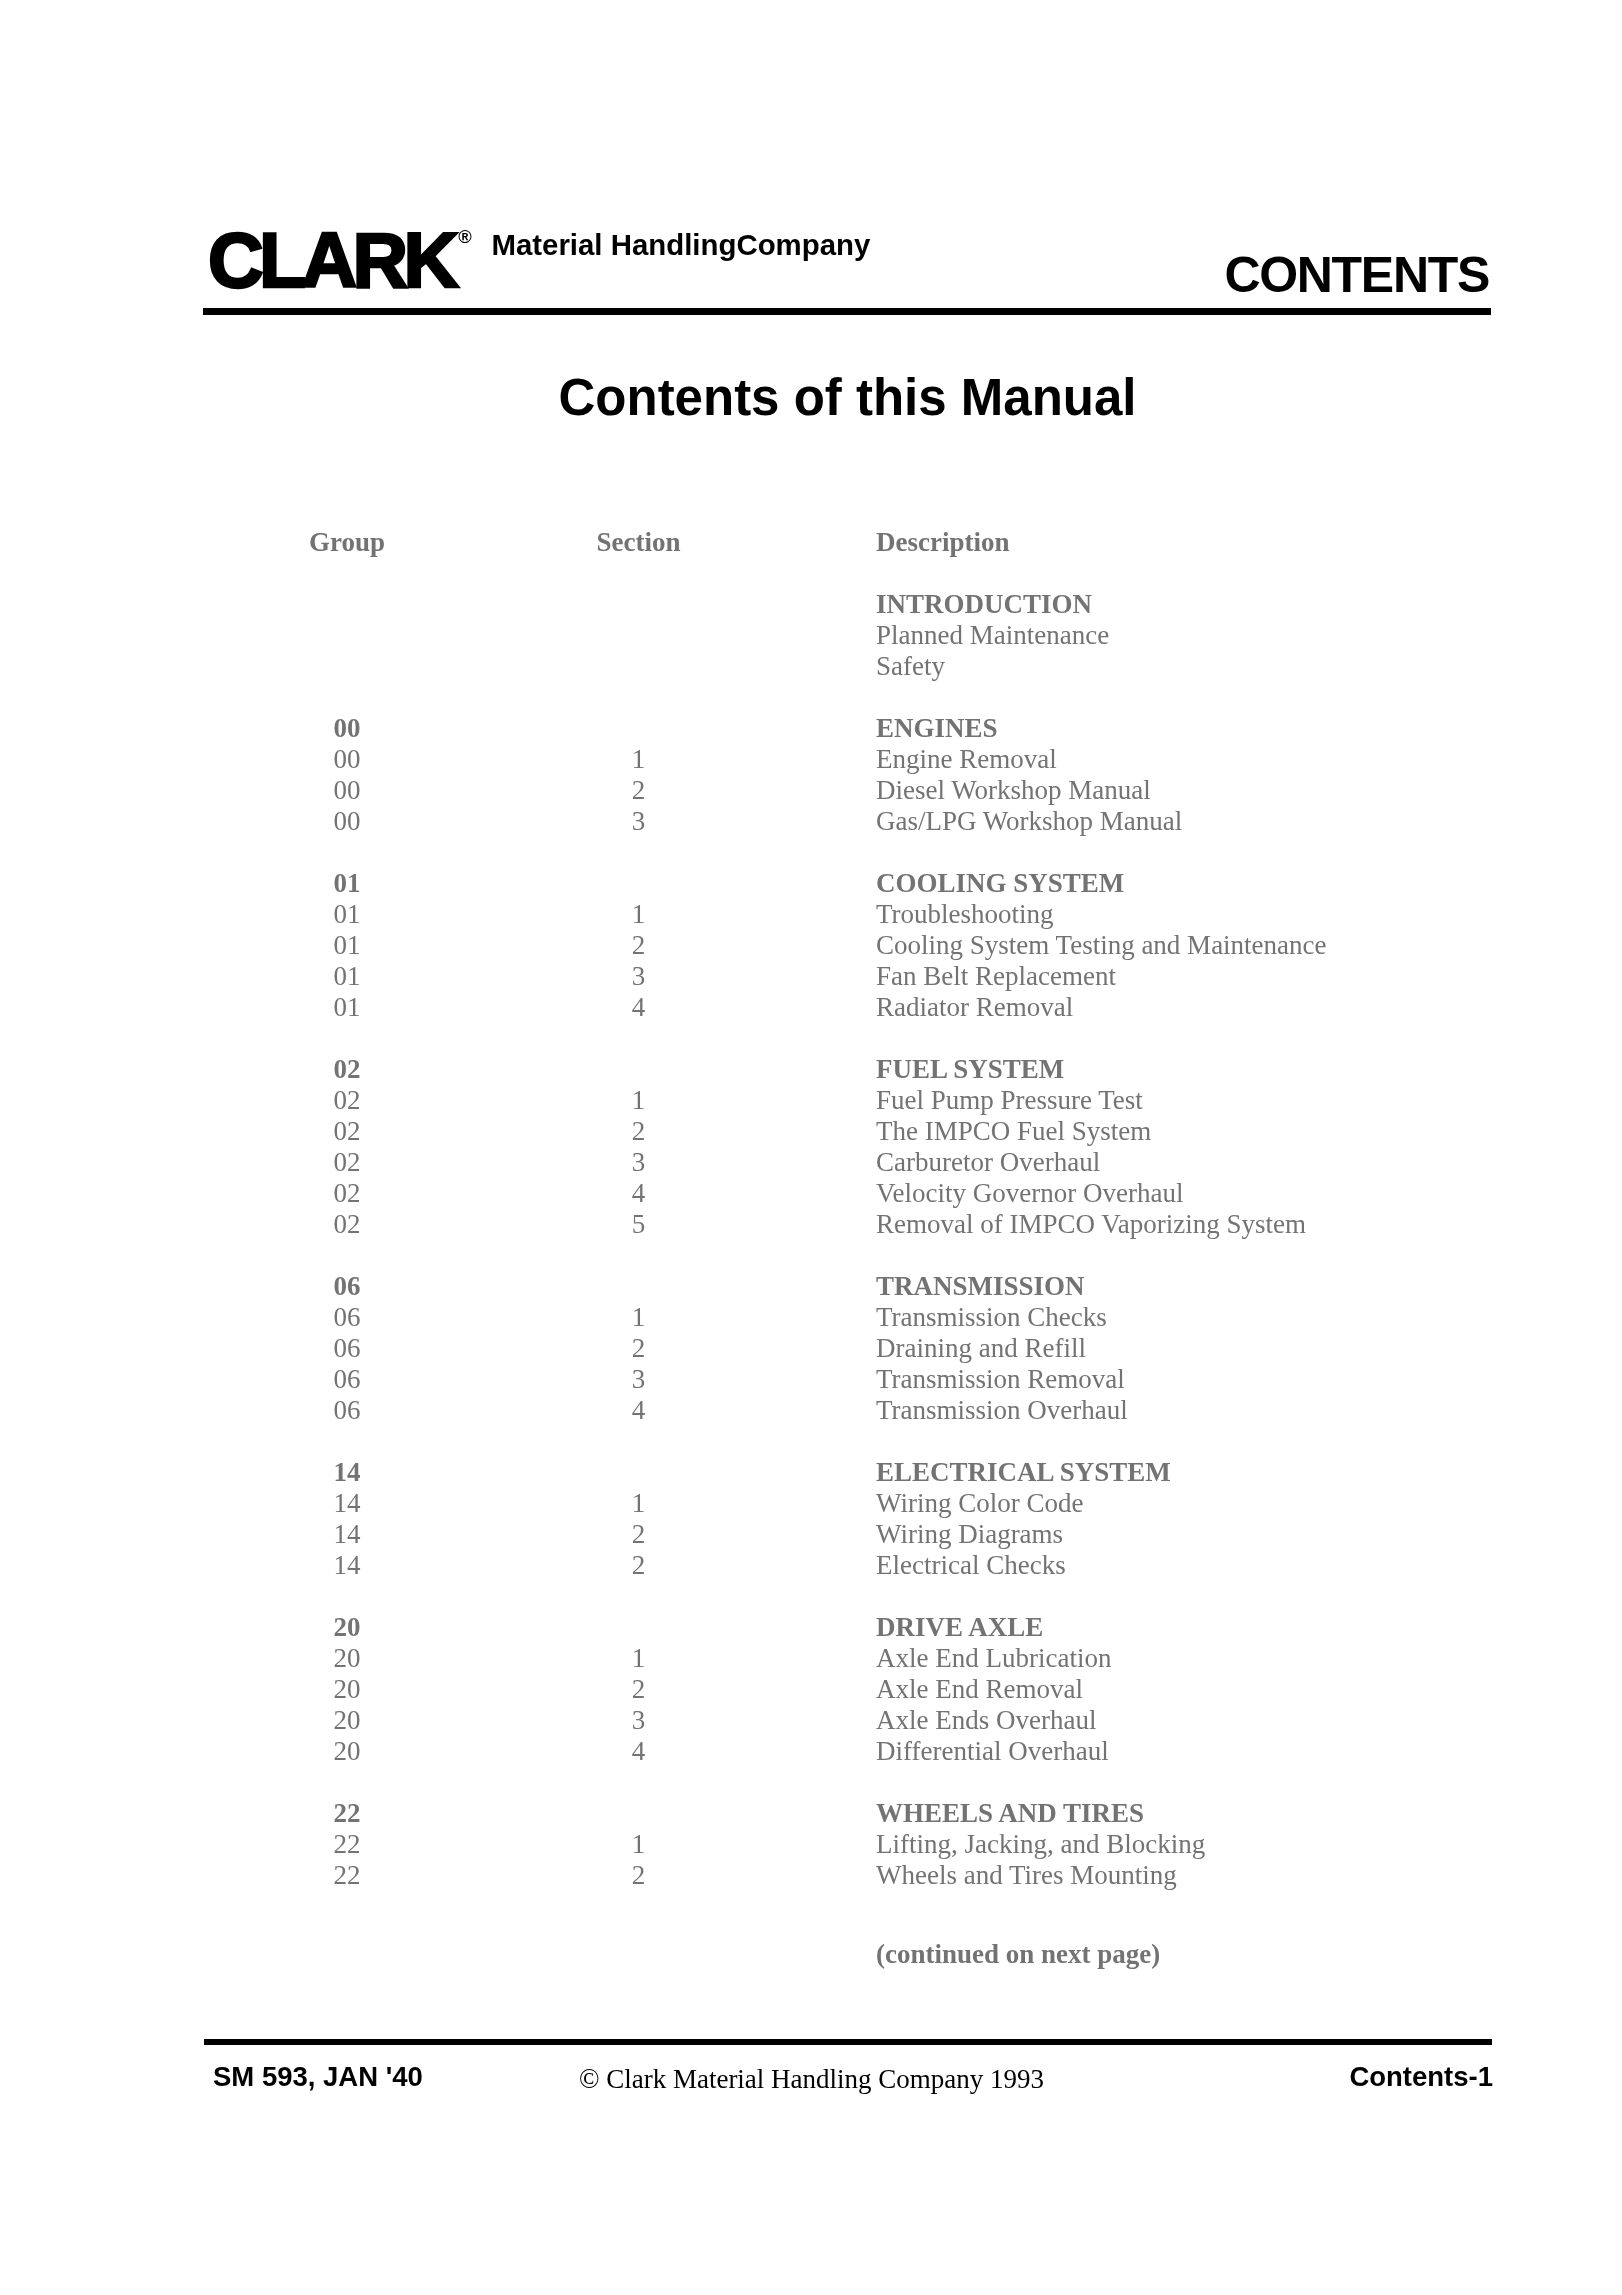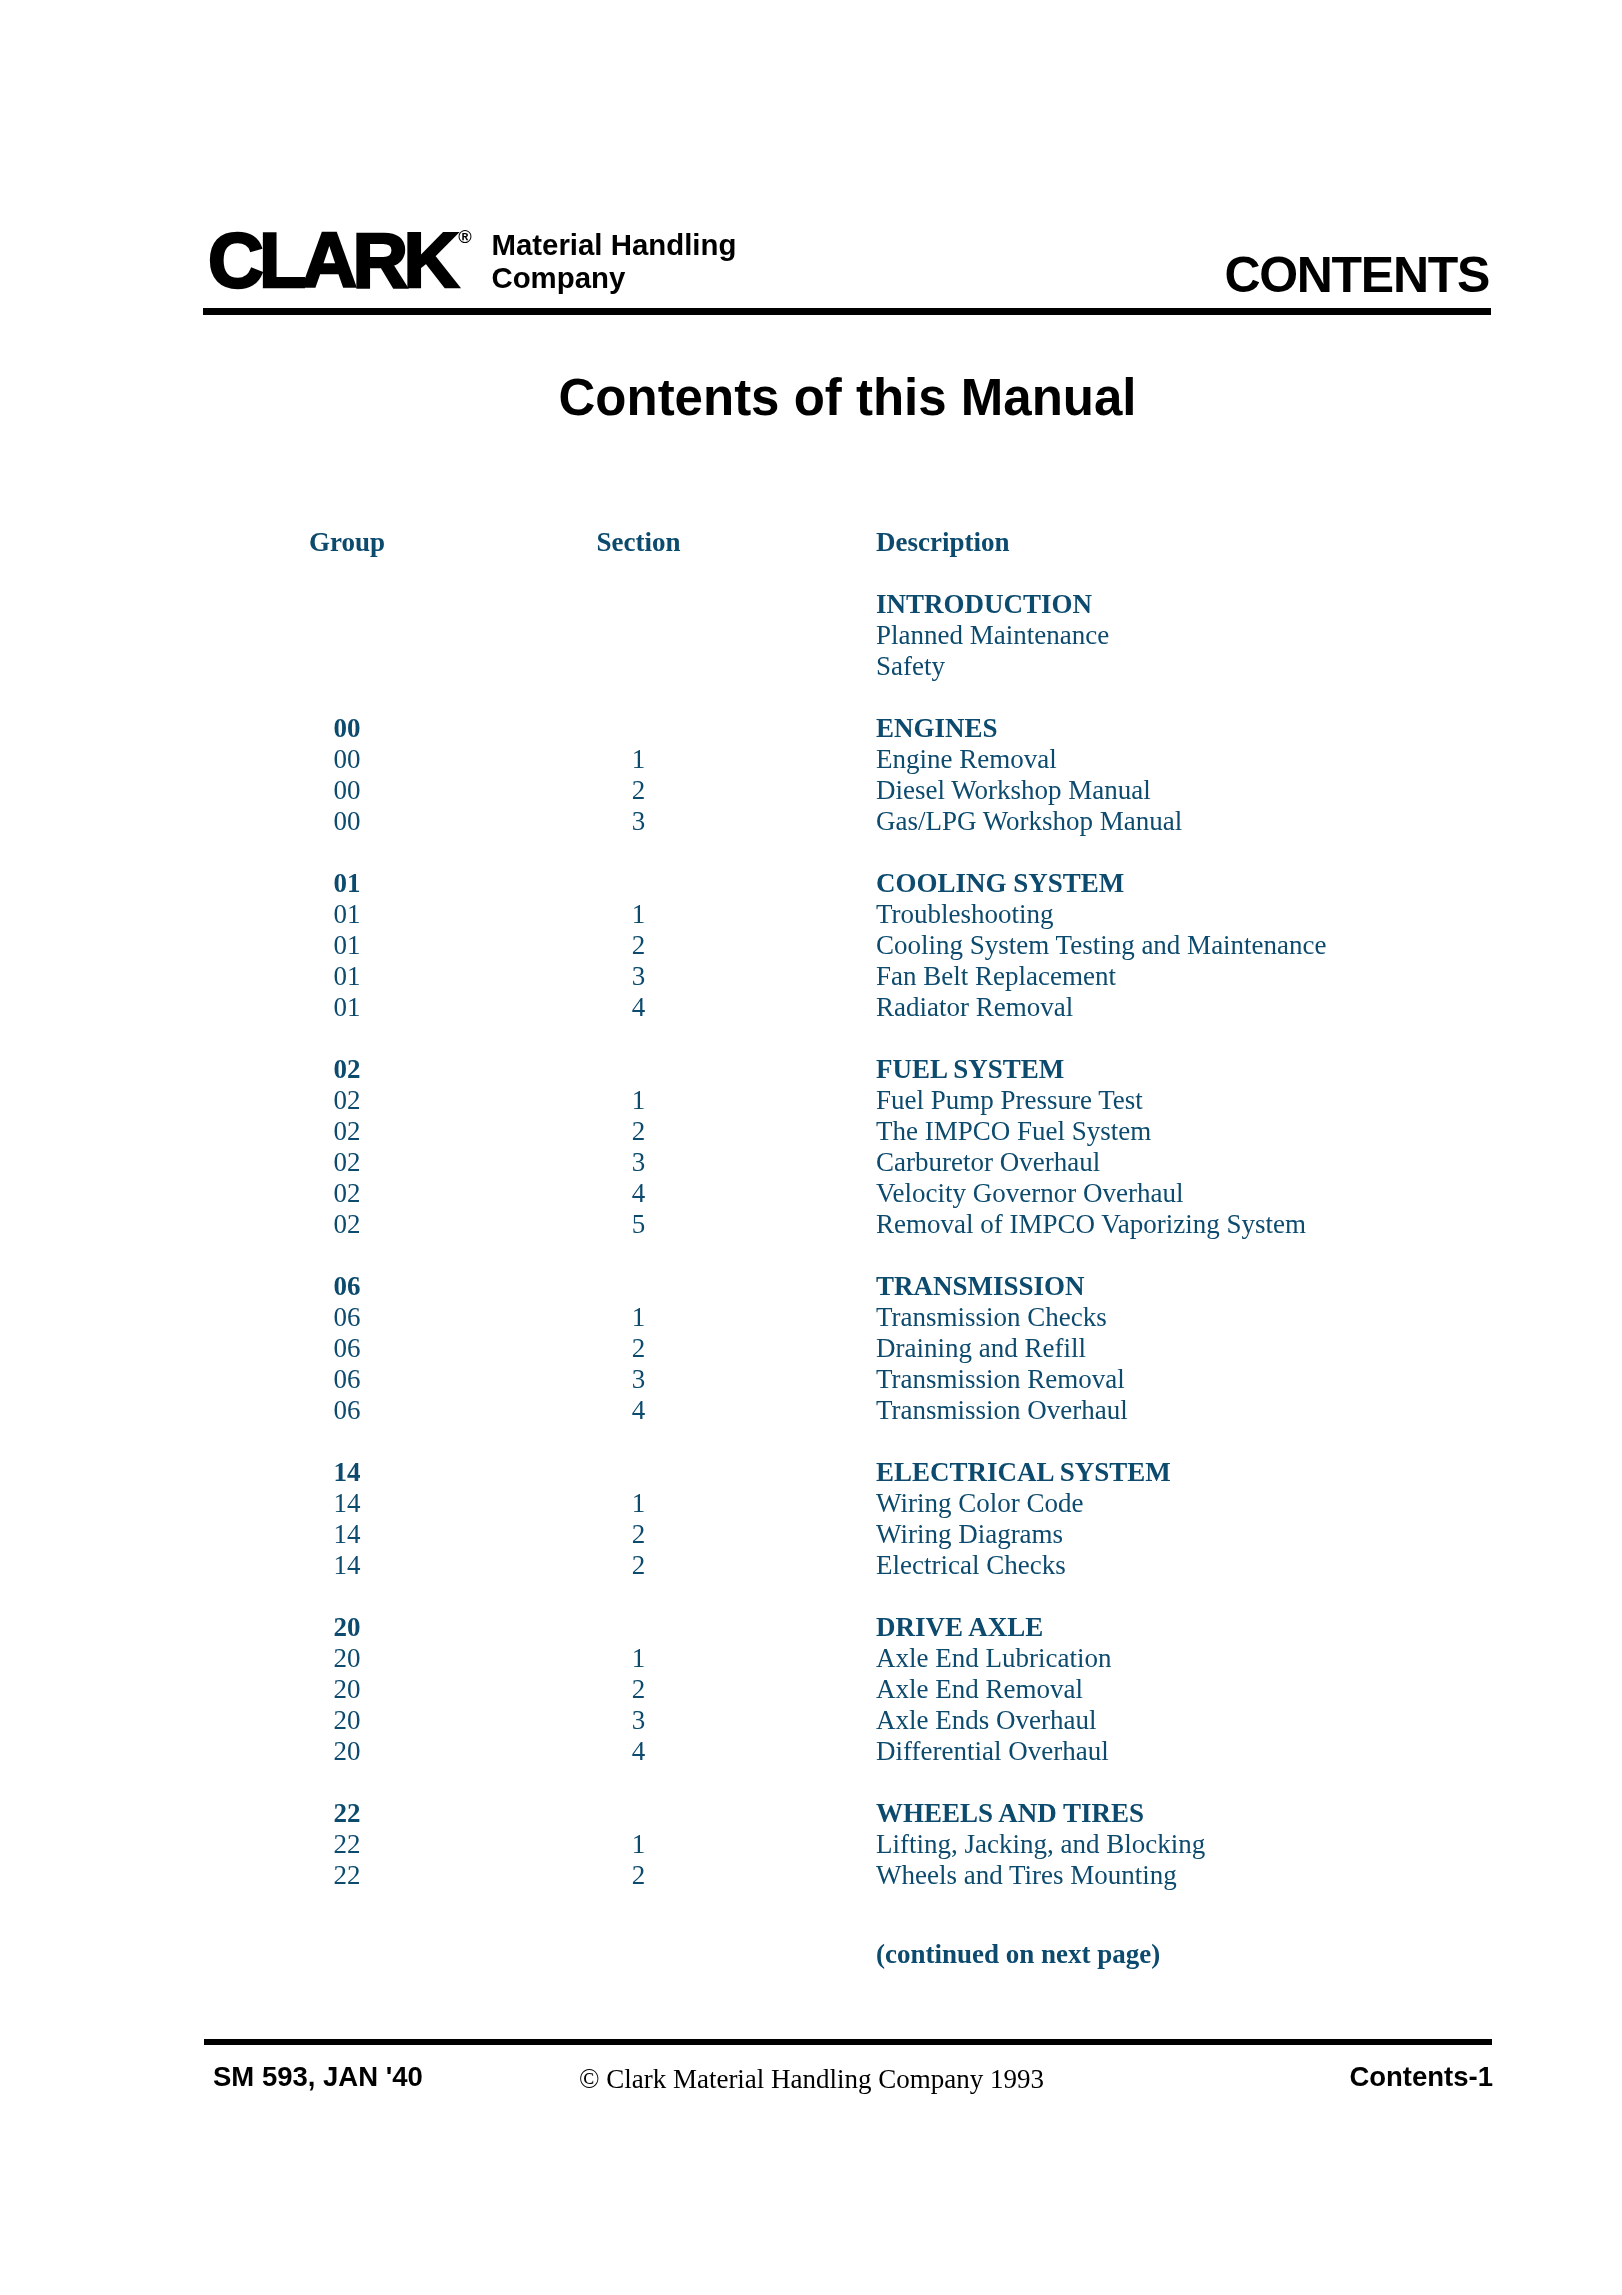--- a/index.html
+++ b/index.html
@@ -20,42 +20,42 @@
     font-size:77px;
     line-height:65px;
     letter-spacing:-4.6px;
     -webkit-text-stroke:2.6px #000;
   }
   .reg-mark { font-family:"Liberation Sans", sans-serif; font-weight:bold; font-size:18.3px; line-height:18.3px; margin-left:3.9px; }
   .logo-sub {
     margin-left:19.6px; padding-top:0px;
     font-family:"Liberation Sans", sans-serif;
     font-weight:bold; font-size:29.4px; line-height:33px;
-    display:flex; flex-direction:column;
+    display:flex; flex-direction:row;
   }
   .contents-head {
     position:absolute; top:250px; right:134px;
     font-family:"Liberation Sans", sans-serif;
     font-weight:bold; font-size:50px; line-height:50px; letter-spacing:-1.3px;
   }
   .header-rule { position:absolute; left:203px; top:308px; width:1288px; height:6.5px; background:#000; }
 
   
   .doc-title {
     position:absolute; top:370px; left:0; width:1623px;
     padding-left:72px; text-align:center;
     font-family:"Liberation Sans", sans-serif;
     font-weight:bold; font-size:51px; line-height:56px;
   }
 
   
   .toc {
     position:absolute; top:527px; left:0; width:1623px;
     font-family:"Liberation Serif", serif;
-    font-size:27px; color:#0c4a6e;
+    font-size:27px; color:#737373;
   }
   .row { display:flex; height:31px; line-height:31px; }
   .cg { width:144px; margin-left:275px; text-align:center; flex:none; }
   .cs { width:151px; margin-left:144px; text-align:center; flex:none; }
   .cd { flex:1; margin-left:162px; text-align:left; white-space:nowrap; }
   .thead-row { font-weight:bold; }
   .heading-row { margin-top:31px; font-weight:bold; }
   .continued-row { margin-top:48px; font-weight:bold; }
 
   

